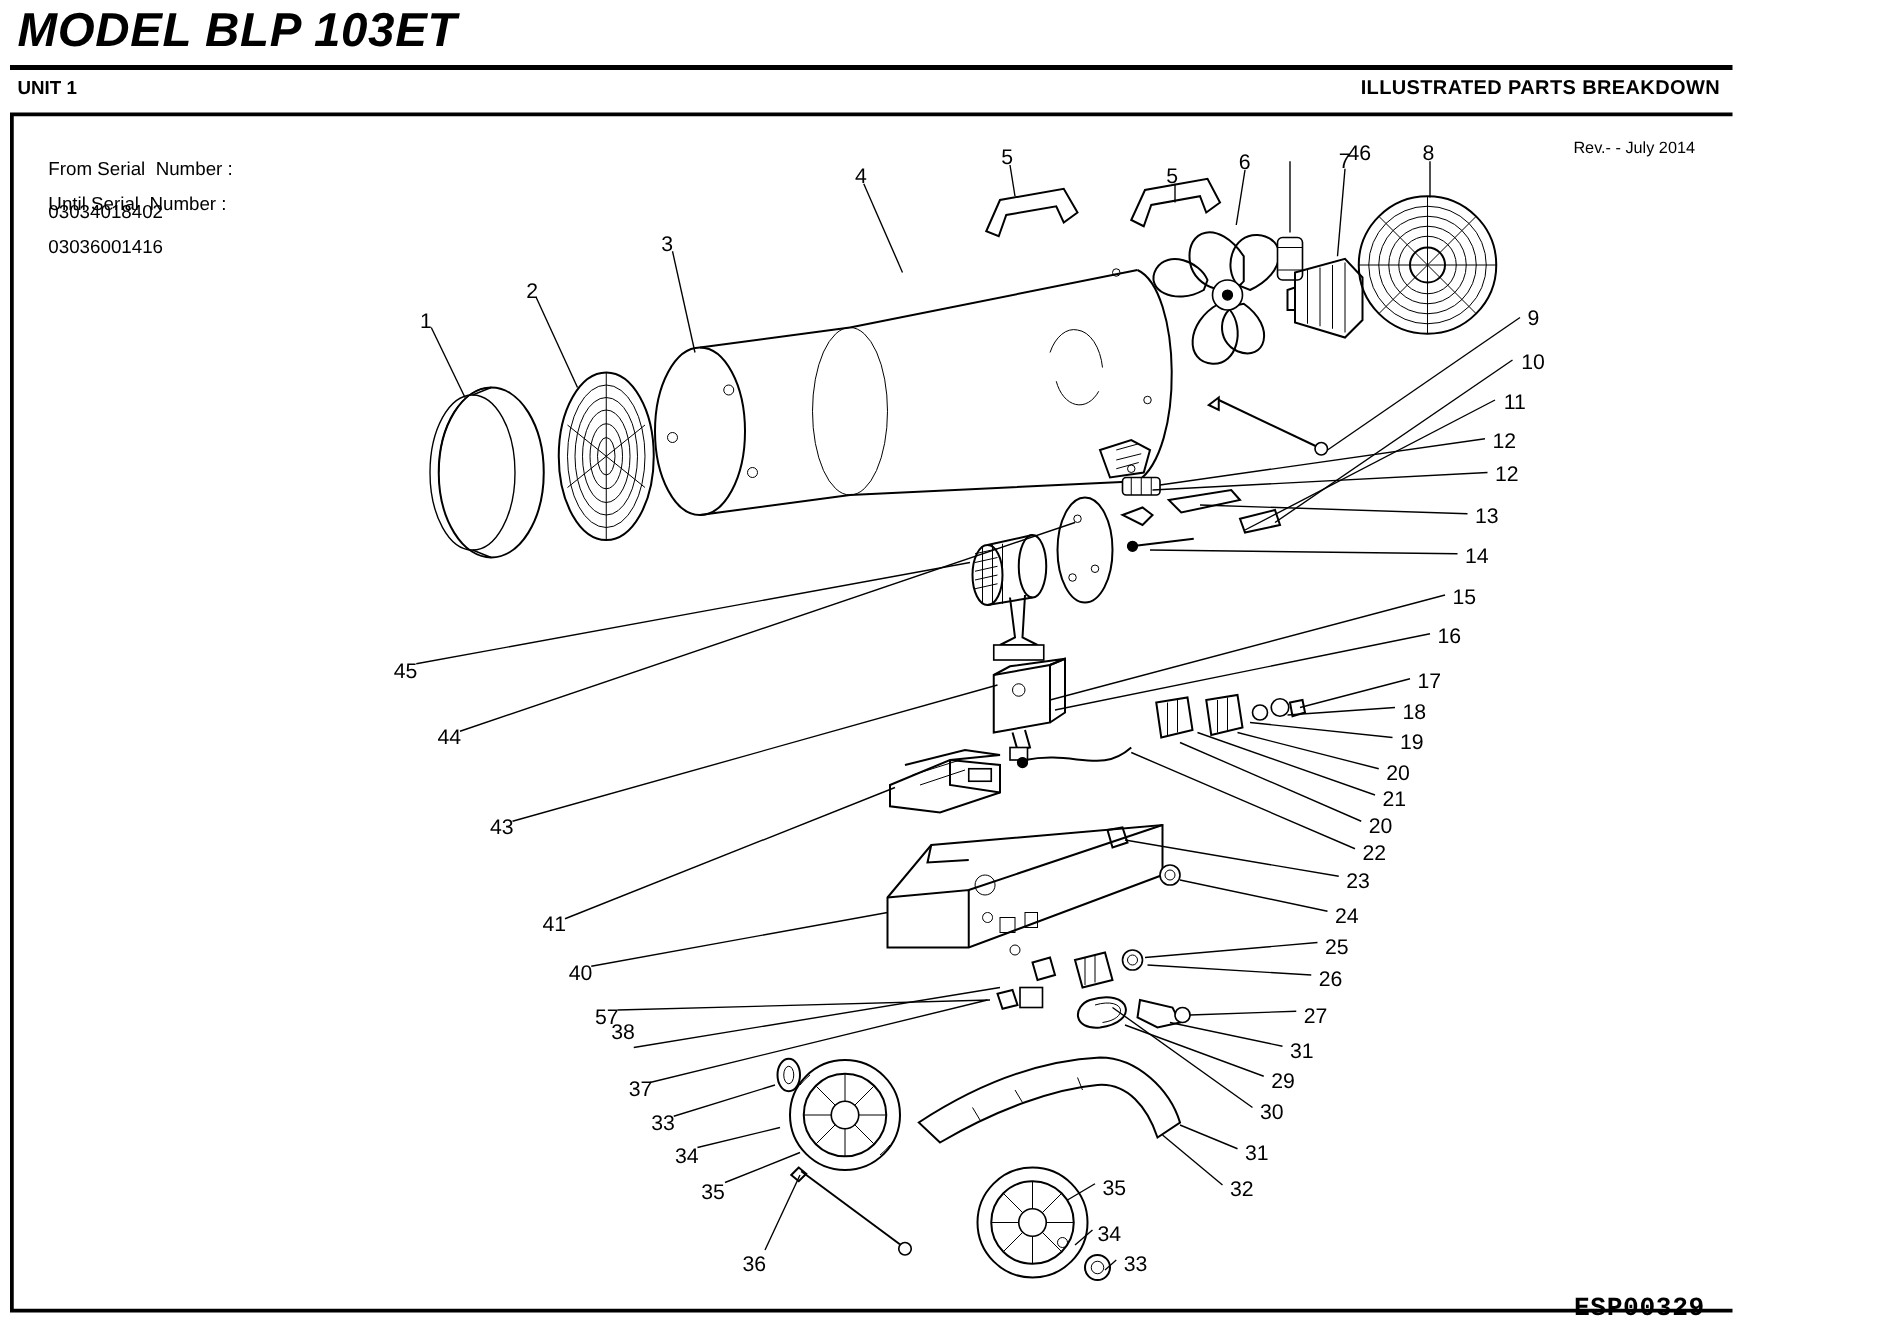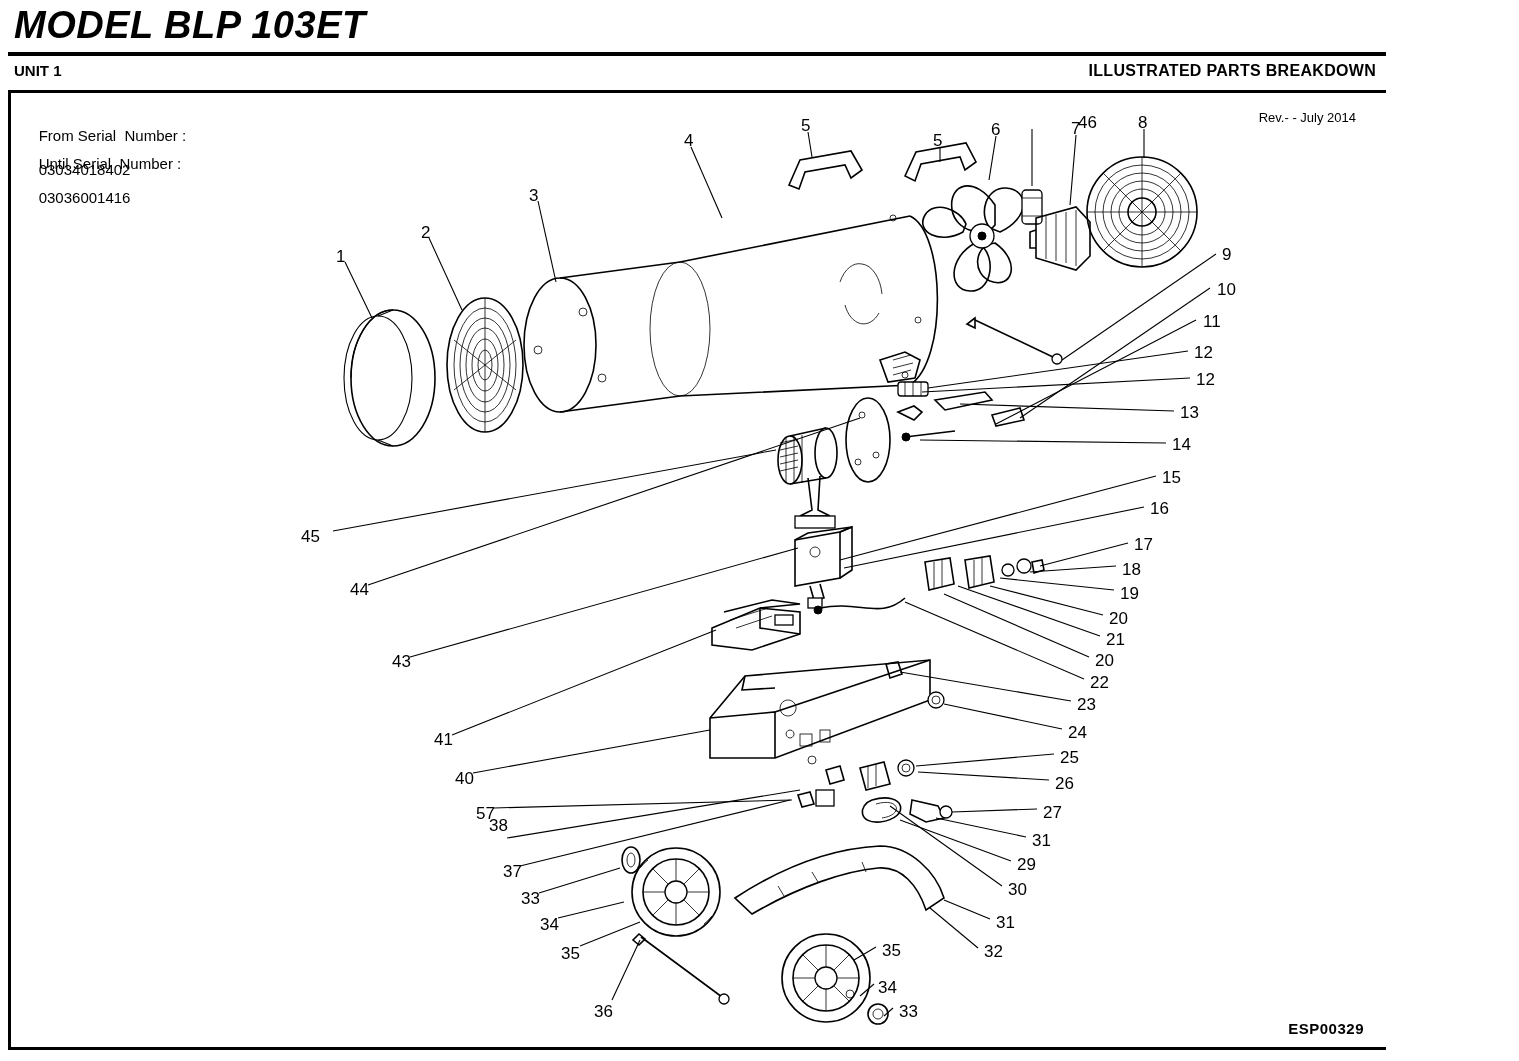--- a/index.html
+++ b/index.html
@@ -16,21 +16,21 @@
   .unit-label{position:absolute;left:14px;top:62px;font-size:15px;font-weight:bold;}
   .ipb-label{position:absolute;right:10px;top:62px;font-size:16px;font-weight:bold;letter-spacing:0.3px;}
 
   .frame{position:absolute;left:8px;top:90px;width:1500px;height:960px;border:3px solid #000;box-sizing:border-box;}
 
   .serial-line{position:absolute;font-size:15px;white-space:pre;}
   .serial1{left:22px;top:110px;}
   .serial2{left:22px;top:138px;}
 
   .rev{position:absolute;right:30px;top:110px;font-size:13px;}
-  .esp{position:absolute;right:22px;bottom:24px;font-size:15px;font-weight:bold;letter-spacing:0.5px;}
+  .esp{position:absolute;right:22px;bottom:2px;font-size:21px;font-weight:bold;letter-spacing:0.5px;font-family:Liberation Mono, monospace;}
 
   
   .cal{position:absolute;font-size:17px;font-weight:500;color:#000;font-family:"Liberation Sans", sans-serif;}
 
   svg.art{position:absolute;left:0;top:0;width:1519px;height:1061px;pointer-events:none;}
   svg.art .ln{stroke:#000;stroke-width:1.1;fill:none;}
   svg.art .th{stroke:#000;stroke-width:1.6;fill:none;}
   svg.art .fillw{fill:#fff;stroke:#000;stroke-width:1.3;}
   svg.art .fillk{fill:#000;stroke:#000;stroke-width:1;}
   svg.art .hair{stroke:#000;stroke-width:0.8;fill:none;}
@@ -357,15 +357,15 @@
   <div class="cal" style="left:561px;top:944px">35</div>
   <div class="cal" style="left:540px;top:915px">34</div>
   <div class="cal" style="left:521px;top:889px">33</div>
   <div class="cal" style="left:503px;top:862px">37</div>
   <div class="cal" style="left:489px;top:816px">38</div>
   <div class="cal" style="left:476px;top:804px">57</div>
   <div class="cal" style="left:455px;top:769px">40</div>
   <div class="cal" style="left:434px;top:730px">41</div>
   <div class="cal" style="left:392px;top:652px">43</div>
   <div class="cal" style="left:350px;top:580px">44</div>
-  <div class="cal" style="left:301px;top:527px">45</div>
+  <div class="cal" style="left:315px;top:527px">45</div>
 
 </div>
 
 </body></html>

